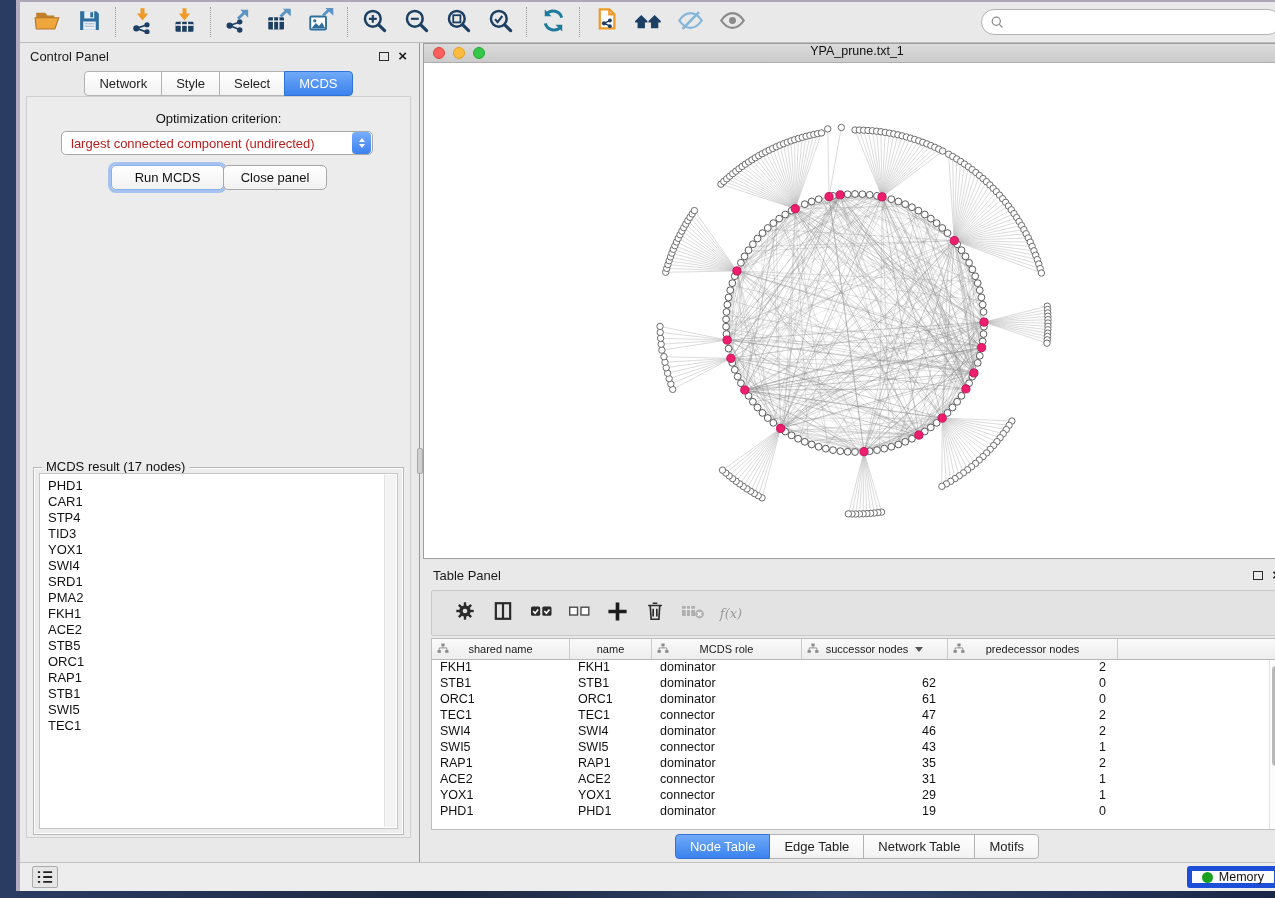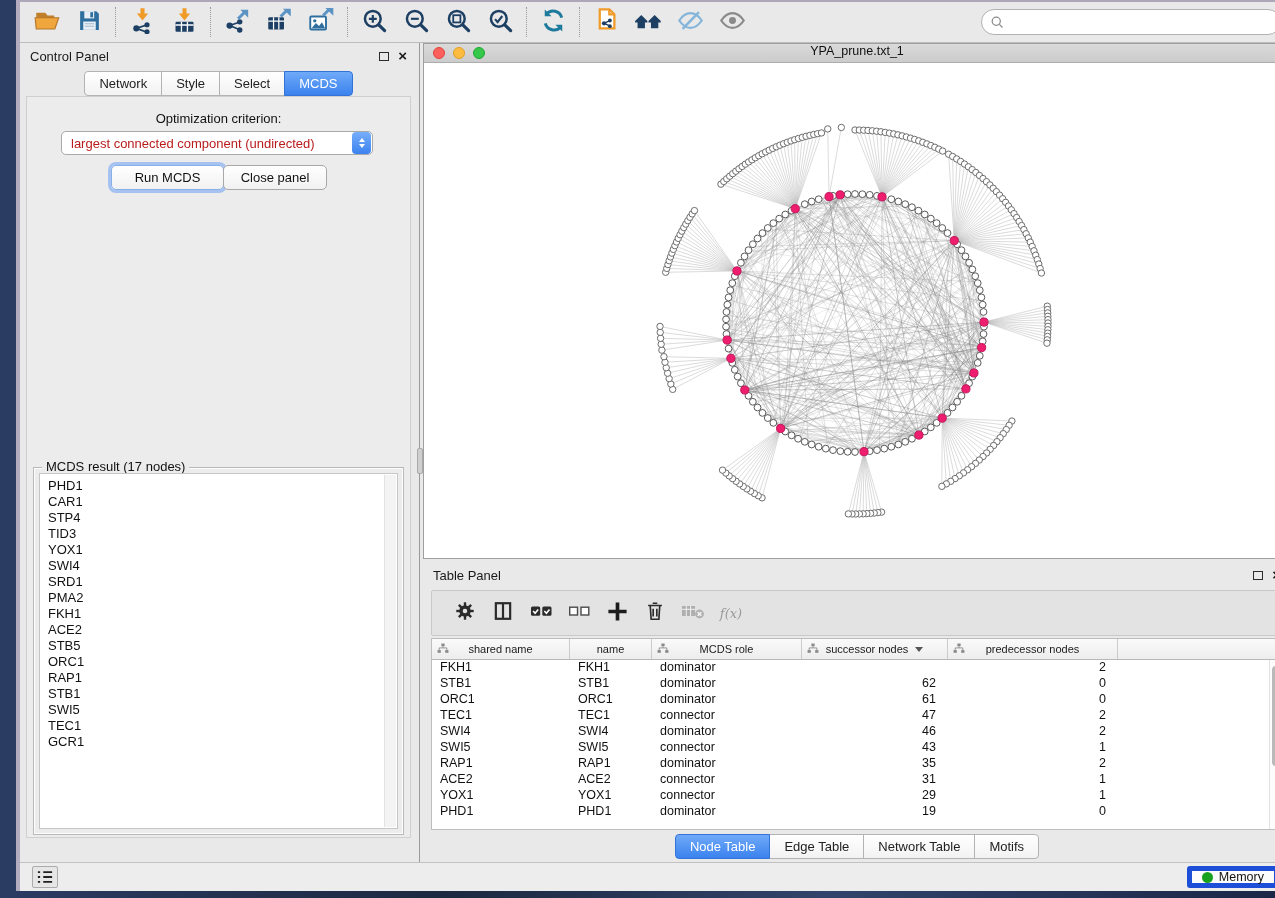--- a/index.html
+++ b/index.html
@@ -301,21 +301,20 @@
             <div class="item">SRD1</div>
             <div class="item">PMA2</div>
             <div class="item">FKH1</div>
             <div class="item">ACE2</div>
             <div class="item">STB5</div>
             <div class="item">ORC1</div>
             <div class="item">RAP1</div>
             <div class="item">STB1</div>
             <div class="item">SWI5</div>
             <div class="item">TEC1</div>
-            <div class="item">GCR1</div>
           </div>
       </div>
     </div>
   </div>
 
   <div id="splitter">
     <div class="line"></div>
     <div class="grip"></div>
   </div>
 

